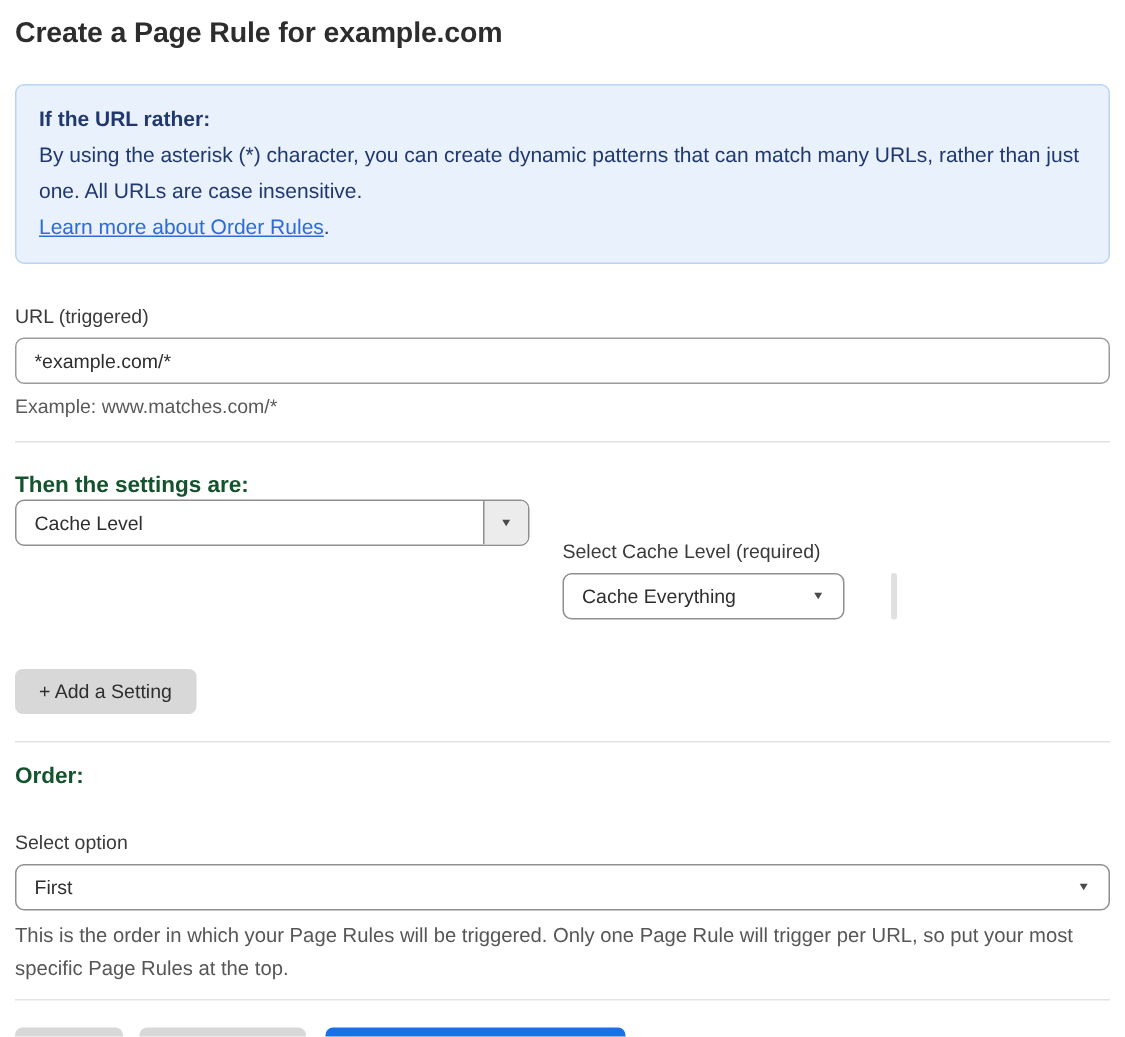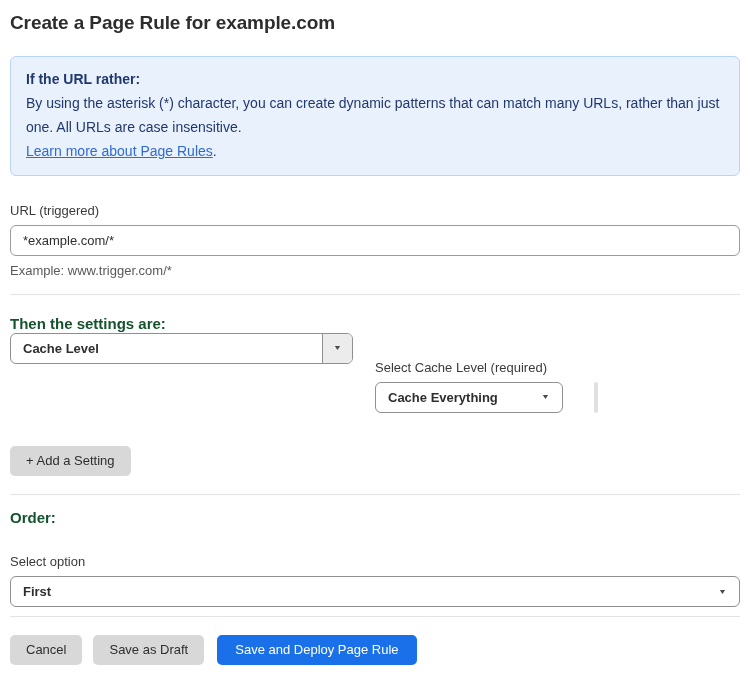--- a/index.html
+++ b/index.html
@@ -101,21 +101,20 @@
   .dd-cache { width: 188px; }
   .dd-order { width: 730px; margin-top: 0; }
   .dd-value {
     flex: 1;
     display: flex;
     align-items: center;
     padding: 0 12px;
     font-size: 13px;
     color: #2e2e2e;
     white-space: nowrap;
-    font-weight: bold;
   }
   .dd-arrow-seg {
     width: 30px;
     border-left: 1px solid #8f8f8f;
     background: #ececec;
     display: flex;
     align-items: center;
     justify-content: center;
   }
   .dd-arrow-inline {
@@ -173,27 +172,27 @@
 <body>
 
 <div class="container">
 
   <h1 class="page-title">Create a Page Rule for example.com</h1>
 
   <div class="info-box">
     <div class="info-heading">If the URL rather:</div>
     <div class="info-body">By using the asterisk (*) character, you can create dynamic patterns that can match many URLs, rather than just one. All URLs are case insensitive.</div>
     <div>
-      <a class="info-link">Learn more about Page Rules</a><span class="info-link-suffix">.</span>
+      <a class="info-link">Learn more about Order Rules</a><span class="info-link-suffix">.</span>
     </div>
   </div>
 
   <div class="field-label">URL (triggered)</div>
   <input class="url-input" type="text" value="*example.com/*" style="">
-  <div class="hint">Example: www.trigger.com/*</div>
+  <div class="hint">Example: www.matches.com/*</div>
 
   <hr class="divider divider-1">
 
   <h2 class="section-heading heading-then">Then the settings are:</h2>
 
   <div class="settings-row">
     <div class="col-setting">
       <div class="dropdown dd-setting">
         <div class="dd-value">Cache Level</div>
         <div class="dd-arrow-seg">
@@ -223,20 +222,21 @@
 
   <h2 class="section-heading heading-order">Order:</h2>
 
   <div class="field-label">Select option</div>
   <div class="dropdown dd-order">
     <div class="dd-value">First</div>
     <div class="dd-arrow-inline">
       <span class="arrow-glyph">▼</span>
     </div>
   </div>
+  <div class="order-help">This is the order in which your Page Rules will be triggered. Only one Page Rule will trigger per URL, so put your most specific Page Rules at the top.</div>
 
   <hr class="divider divider-3">
 
   <div class="footer-actions">
     <button class="btn btn-gray">Cancel</button>
     <button class="btn btn-gray">Save as Draft</button>
     <button class="btn btn-blue btn-deploy">Save and Deploy Page Rule</button>
   </div>
 
 </div>

